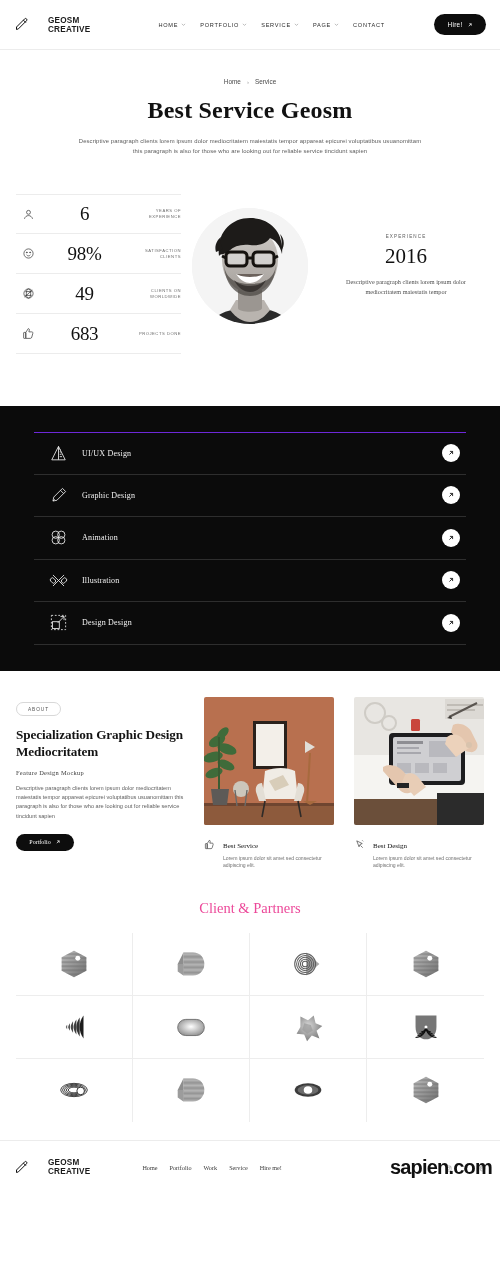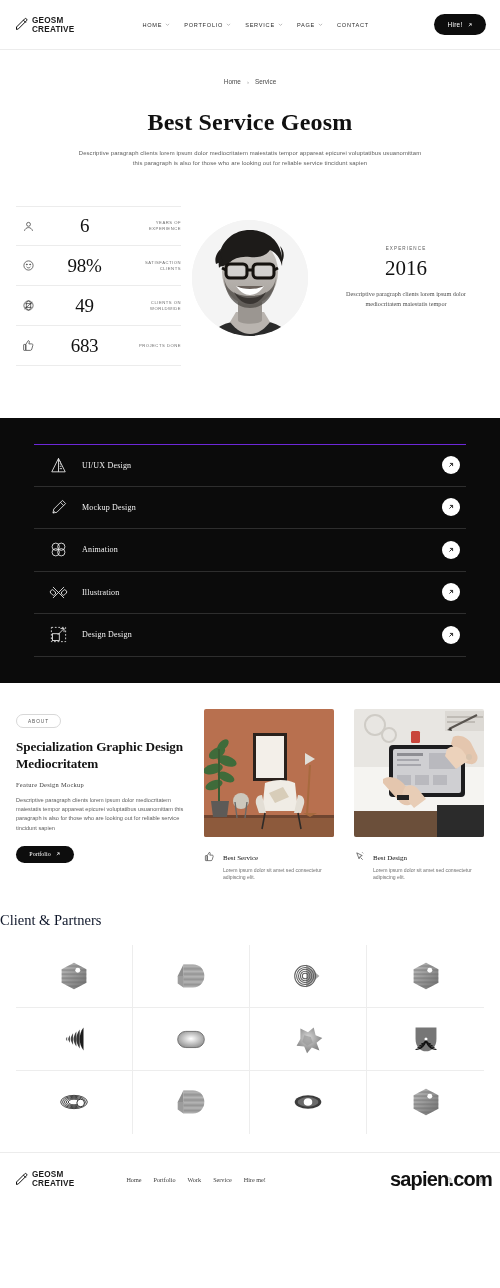--- a/index.html
+++ b/index.html
@@ -15,21 +15,21 @@
   .serif { font-family: "Liberation Serif", serif; }
 
   
   .header {
     height: 50px;
     display: flex; align-items: center;
     padding: 0 14px;
     border-bottom: 1px solid #ececec;
     background: #fff;
   }
-  .logo { display: flex; align-items: center; gap: 3px; }
+  .logo { display: flex; align-items: center; gap: 19px; }
   .logo-mark { width: 15px; height: 15px; flex: 0 0 15px; }
   .logo-text { font-size: 8.2px; font-weight: bold; line-height: 9px; letter-spacing: .2px; }
   .nav {
     display: flex; align-items: center; gap: 14px;
     margin-left: 68px;
   }
   .nav-item {
     display: flex; align-items: center; gap: 3px;
     font-size: 5.6px; letter-spacing: .75px; color: #2b2b2b;
     text-transform: uppercase; cursor: pointer;
@@ -45,21 +45,21 @@
   }
   .hire-btn .arr { width: 6px; height: 6px; }
 
   
   .hero { padding: 28px 0 0; text-align: center; }
   .breadcrumb {
     display: flex; justify-content: center; align-items: center; gap: 6px;
     font-size: 6.4px; color: #4a4a4a;
   }
   .breadcrumb .sep { color: #9a9a9a; font-size: 6px; }
-  .hero-title { font-size: 24px; margin-top: 24px; letter-spacing: .2px; color: #111; }
+  .hero-title { font-size: 24px; margin-top: 12px; letter-spacing: .2px; color: #111; }
   .hero-sub {
     margin: 12px auto 0; width: 352px;
     font-size: 5.9px; line-height: 10px; color: #5c5c5c; letter-spacing: .1px;
   }
 
   
   .band {
     position: relative;
     margin-top: 38px; padding-bottom: 52px;
     display: flex; align-items: flex-start;
@@ -158,22 +158,22 @@
   .card-photo { width: 100%; height: 128px; border-radius: 2px; overflow: hidden; display: block; }
   .card-foot { display: flex; gap: 6px; margin-top: 9px; }
   .card-foot-ico { width: 13px; flex: 0 0 13px; padding-top: 2px; }
   .card-foot-ico svg { width: 11px; height: 11px; }
   .card-t { font-family: "Liberation Serif", serif; font-size: 7px; color: #131313; }
   .card-d { margin-top: 3px; font-size: 5.1px; line-height: 7.6px; color: #707070; }
 
   
   .clients { padding: 30px 0 0; }
   .clients-h {
-    font-family: "Liberation Serif", serif;
-    font-size: 14.5px; color: #0f172a;
+    text-align: center; font-family: "Liberation Serif", serif;
+    font-size: 14.5px; color: #ec4899;
   }
   .grid {
     margin: 16px 16px 0;
     display: grid; grid-template-columns: repeat(4, 1fr);
     border-left: 0;
   }
   .cell {
     height: 63px; display: flex; align-items: center; justify-content: center;
     border-right: 1px solid #ededed; border-bottom: 1px solid #ededed;
   }
@@ -387,21 +387,21 @@
     </div>
 
     <div class="srv-row">
       <span class="srv-ico">
         <svg viewBox="0 0 24 24" fill="none" stroke="#e9e9e9" stroke-width="1.1">
             <path d="M17 3l4 4-11 11-5 1 1-5z"></path>
             <path d="M14.5 5.5l4 4"></path>
             <path d="M5 19l2.2-2.2"></path>
           </svg>
       </span>
-      <span class="srv-name">Mockup Design</span>
+      <span class="srv-name">Graphic Design</span>
       <span class="srv-btn">
         <svg viewBox="0 0 12 12" fill="none" stroke="#111" stroke-width="1.3">
             <path d="M3.6 8.4l4.8-4.8M4.4 3.6h4v4"></path>
           </svg>
       </span>
     </div>
 
     <div class="srv-row">
       <span class="srv-ico">
         <svg viewBox="0 0 24 24" fill="none" stroke="#e9e9e9" stroke-width="1.1">

